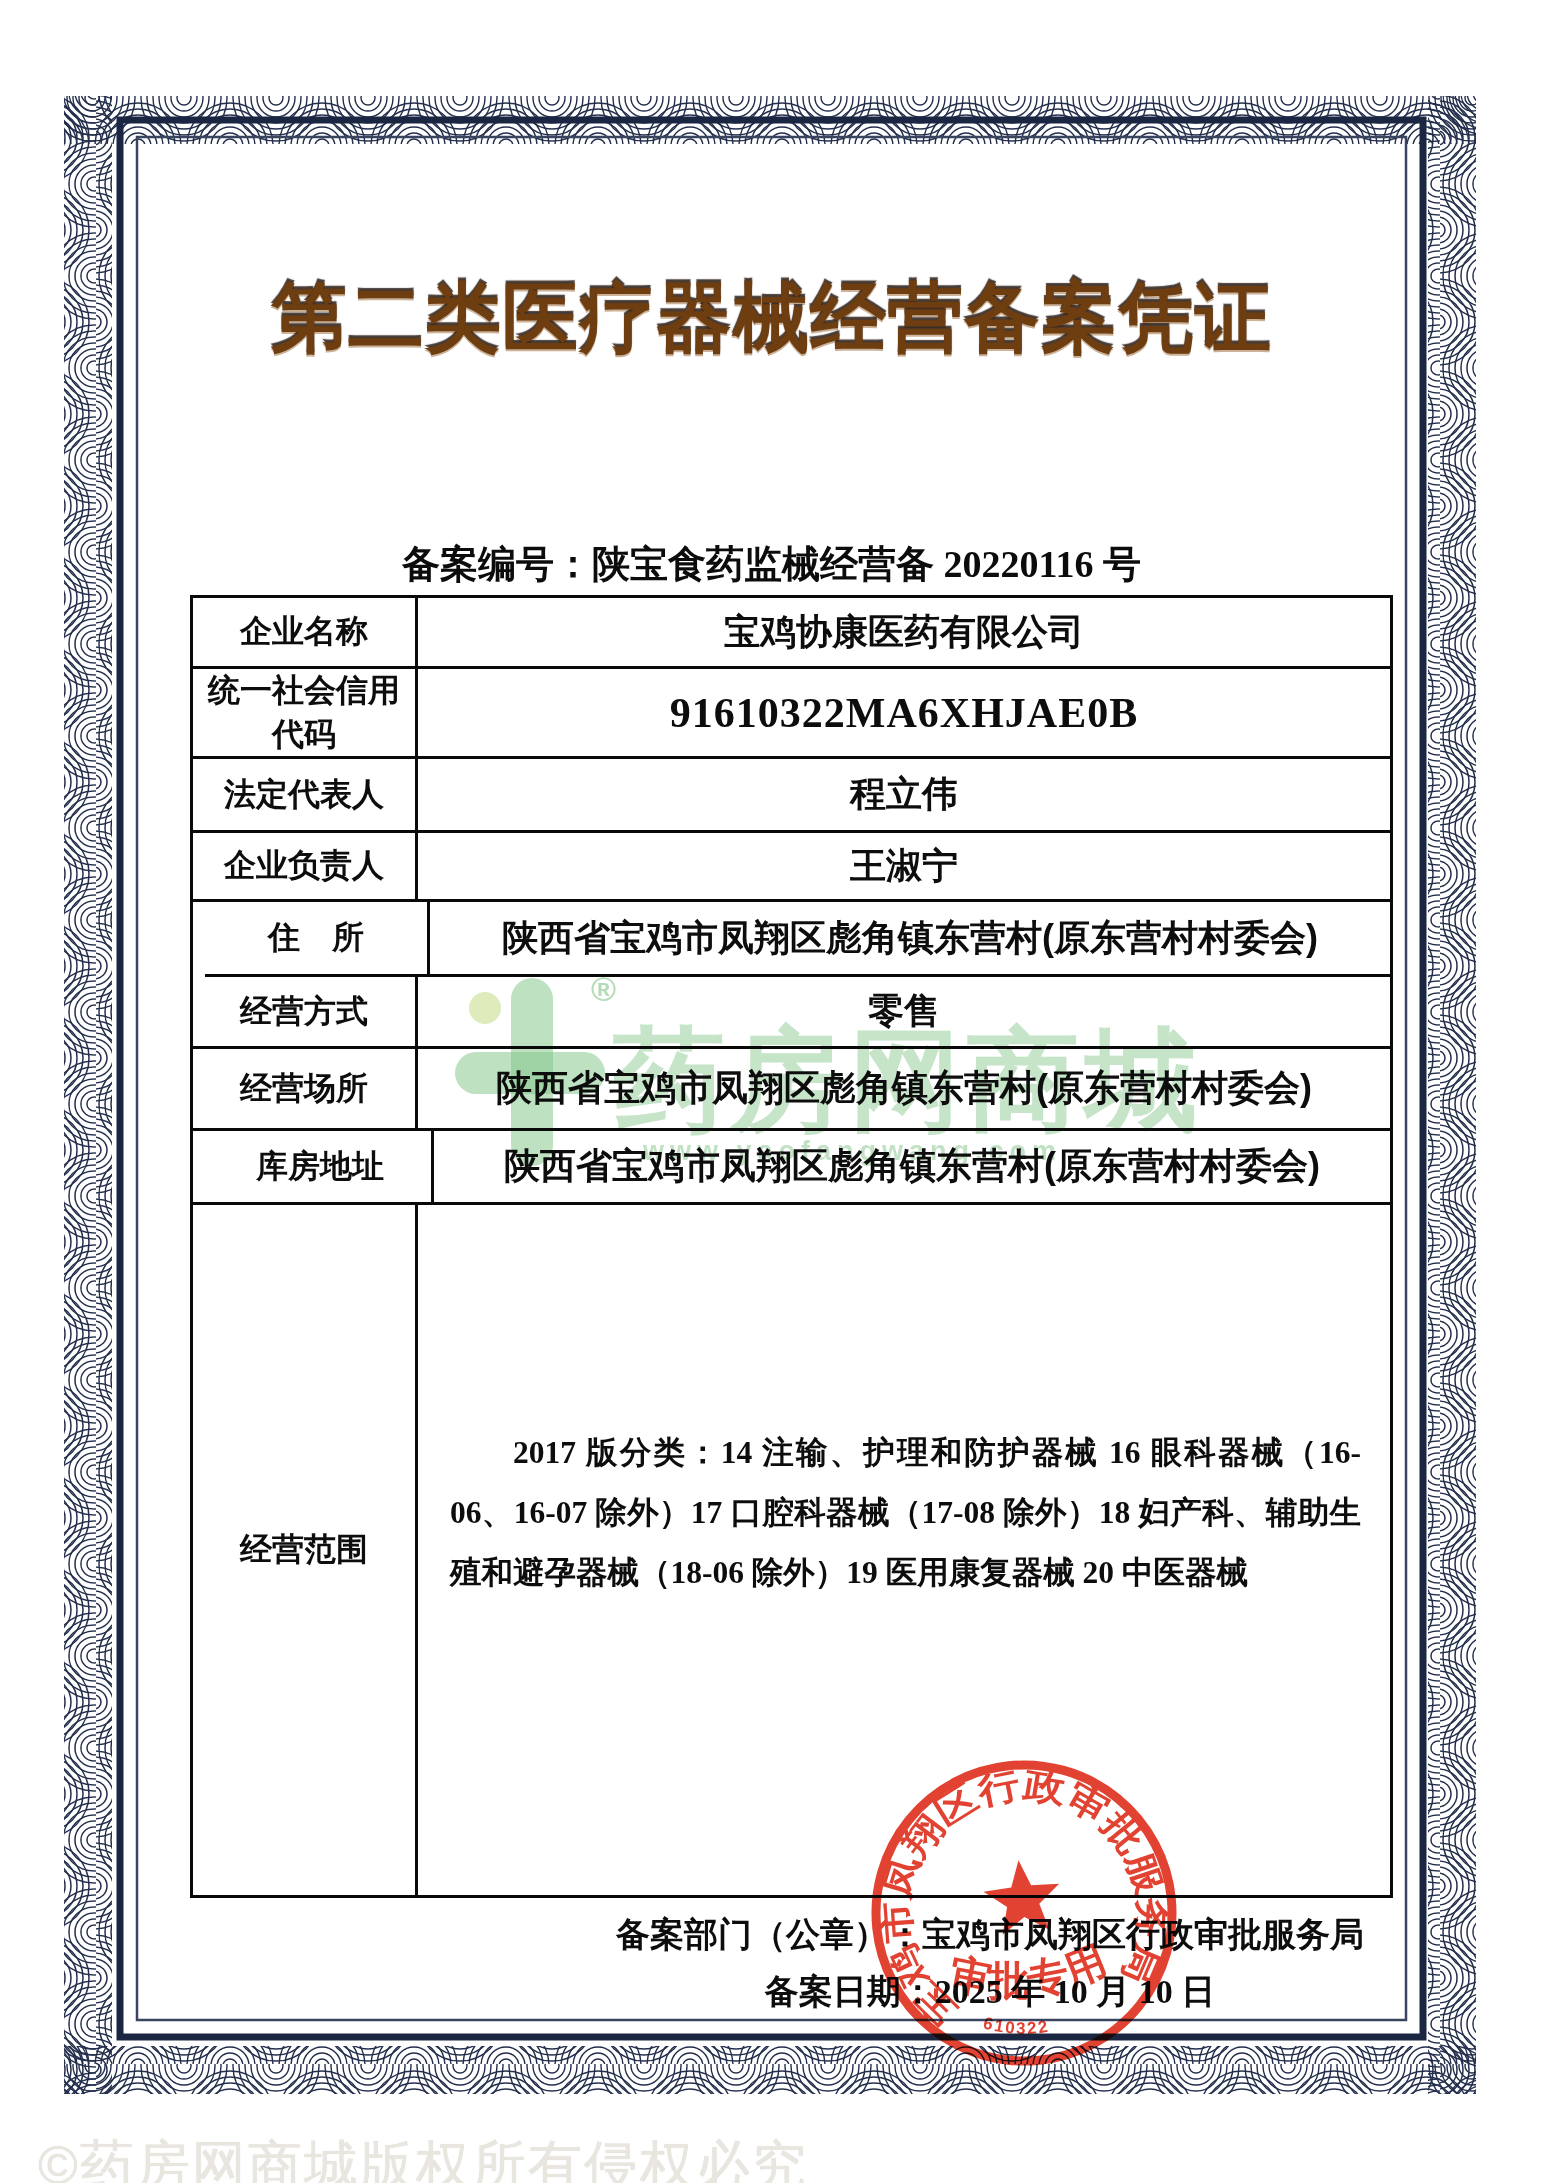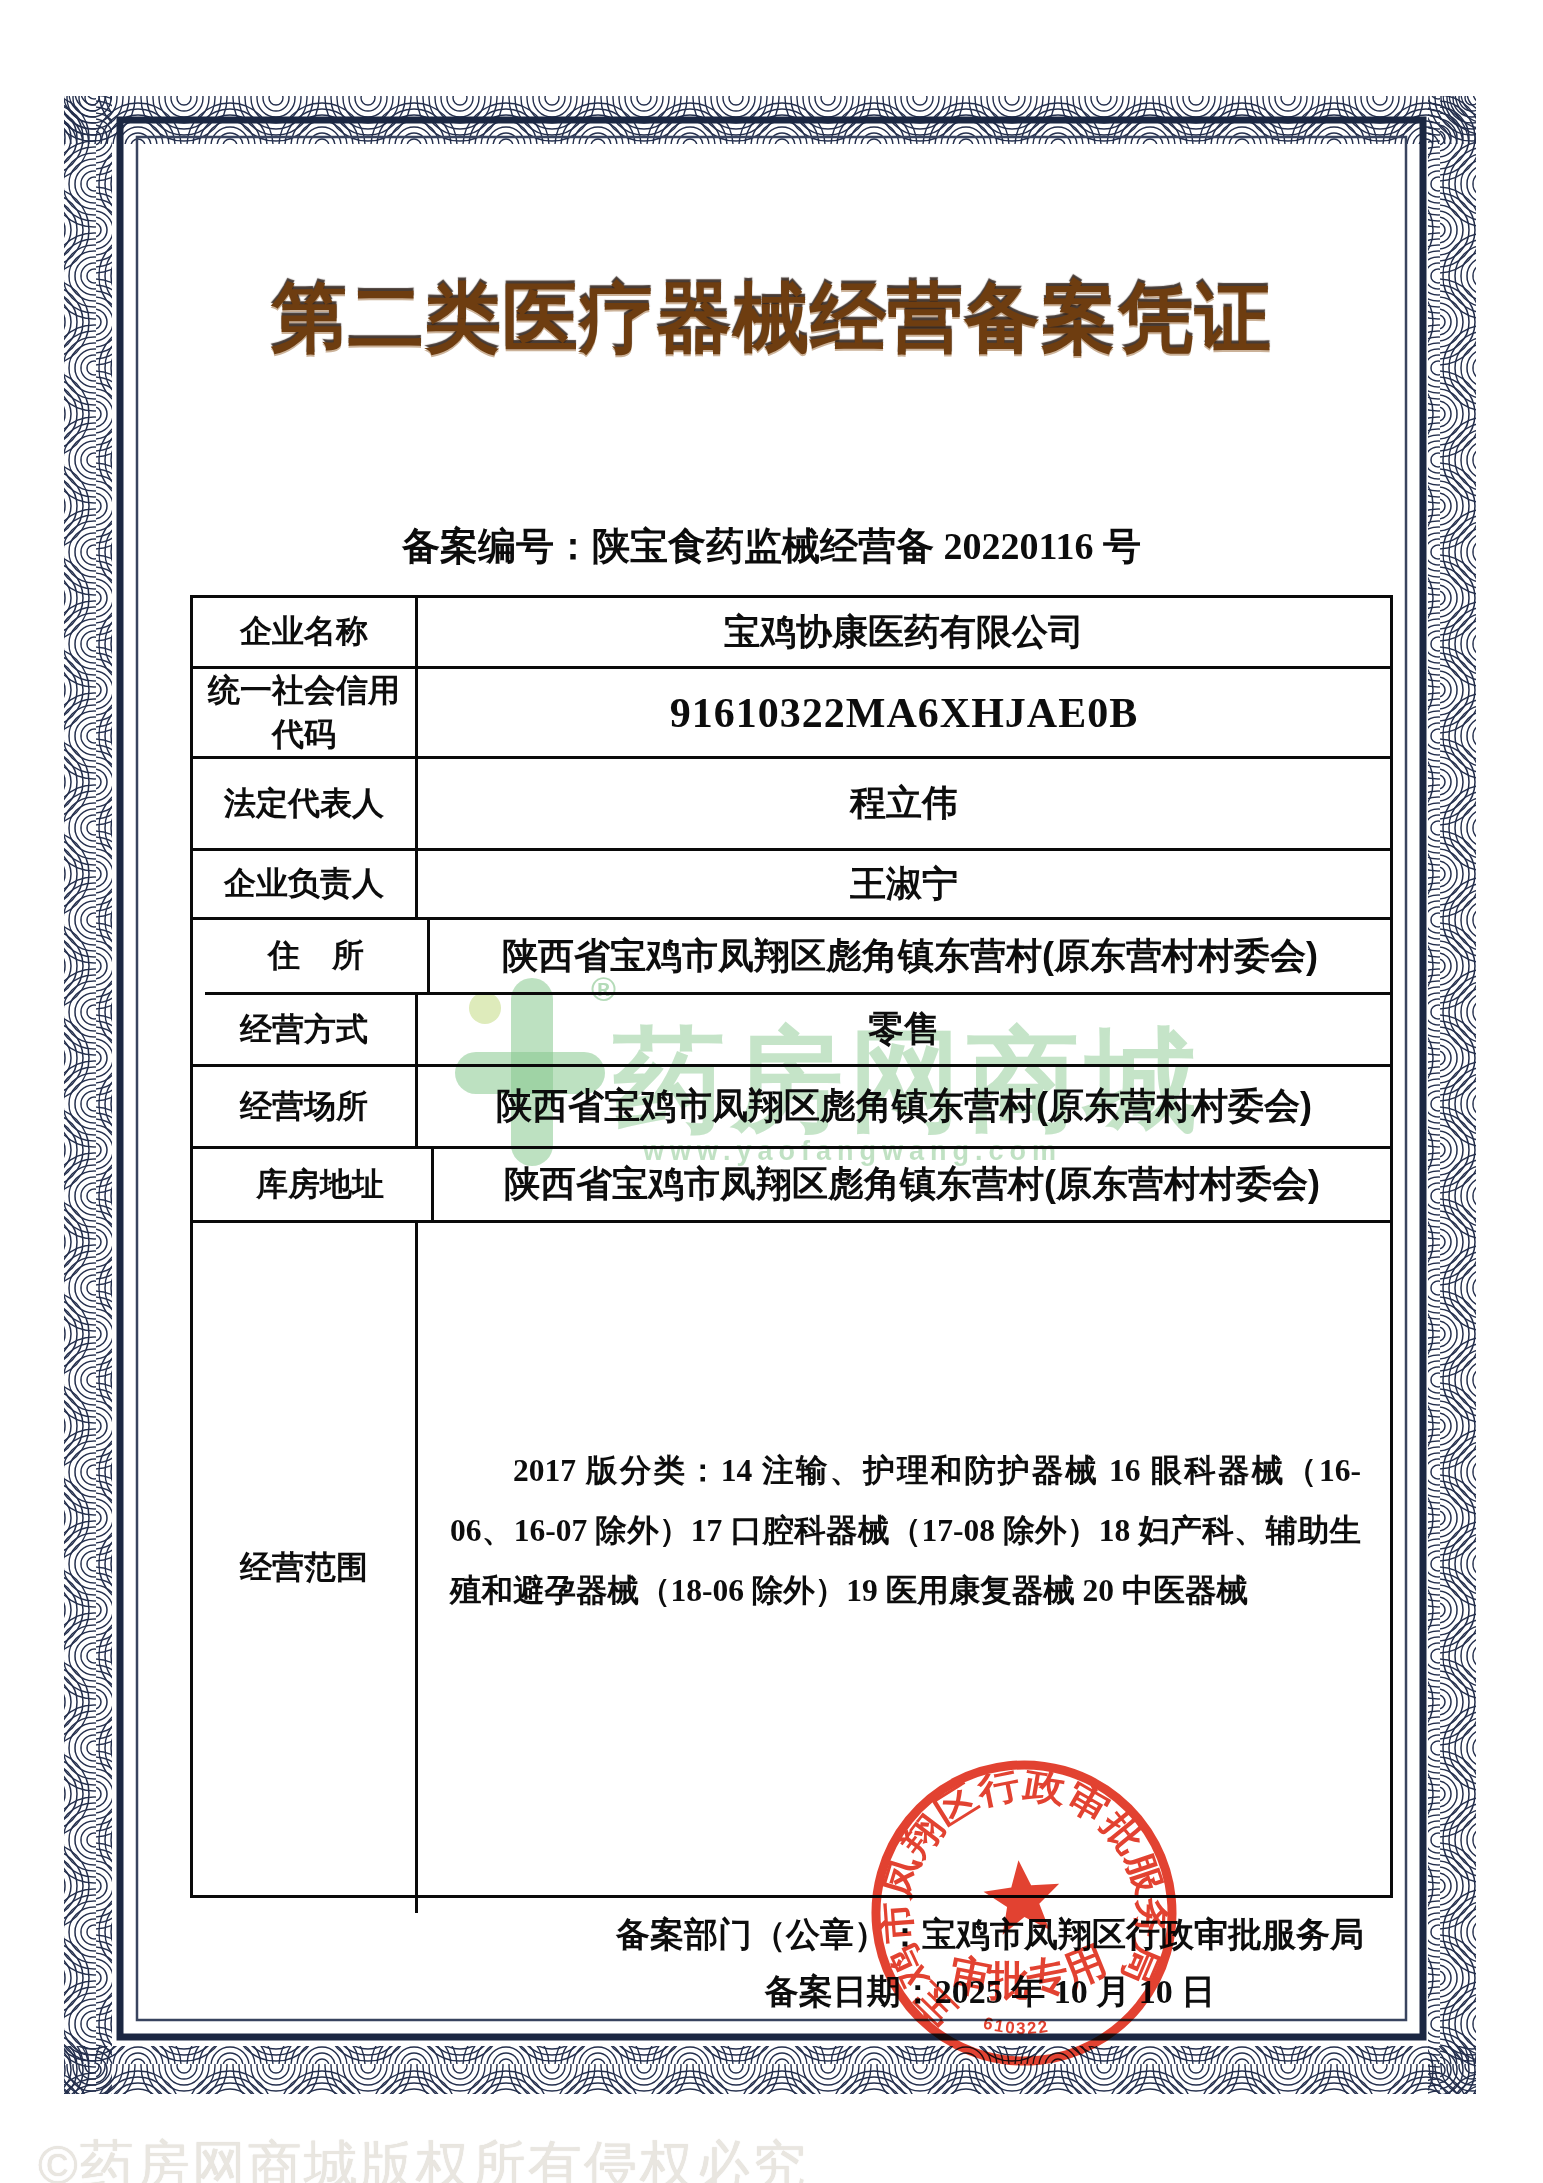--- a/index.html
+++ b/index.html
@@ -15,37 +15,37 @@
   .title{
     position:absolute;left:0;top:268px;width:100%;
     text-align:center;
     font-size:76px;font-weight:900;letter-spacing:1px;
     color:#6e3d10;
     text-shadow:0 -3px 1px rgba(25,10,2,0.8), 0 2px 0 rgba(140,85,28,0.45);
     z-index:3;
   }
   
   .record-no{
-    position:absolute;left:0;top:521px;width:100%;
+    position:absolute;left:0;top:539px;width:100%;
     text-align:center;
     font-family:"Liberation Serif", serif;
     font-size:38px;font-weight:700;color:#0c0c0c;
     z-index:3;
   }
   
   .cert-table{
     position:absolute;left:190px;top:595px;width:1203px;height:1303px;
     border:3px solid #0a0a0a;
     box-sizing:border-box;
     z-index:3;
   }
   .crow{display:flex;border-bottom:3px solid #0a0a0a;box-sizing:border-box;}
   .crow:nth-child(1){height:71px;}
   .crow:nth-child(2){height:90px;}
-  .crow:nth-child(3){height:92px;}
+  .crow:nth-child(3){height:74px;}
   .crow:nth-child(4){height:69px;}
   .crow:nth-child(5){height:75px;margin-left:12px;}
   .crow:nth-child(6){height:72px;}
   .crow:nth-child(7){height:82px;}
   .crow:nth-child(8){height:74px;padding-left:16px;}
   .crow:nth-child(9){height:690px;border-bottom:none;}
   .clabel{
     width:225px;flex:0 0 225px;
     border-right:3px solid #0a0a0a;box-sizing:border-box;
     display:flex;align-items:center;justify-content:center;

